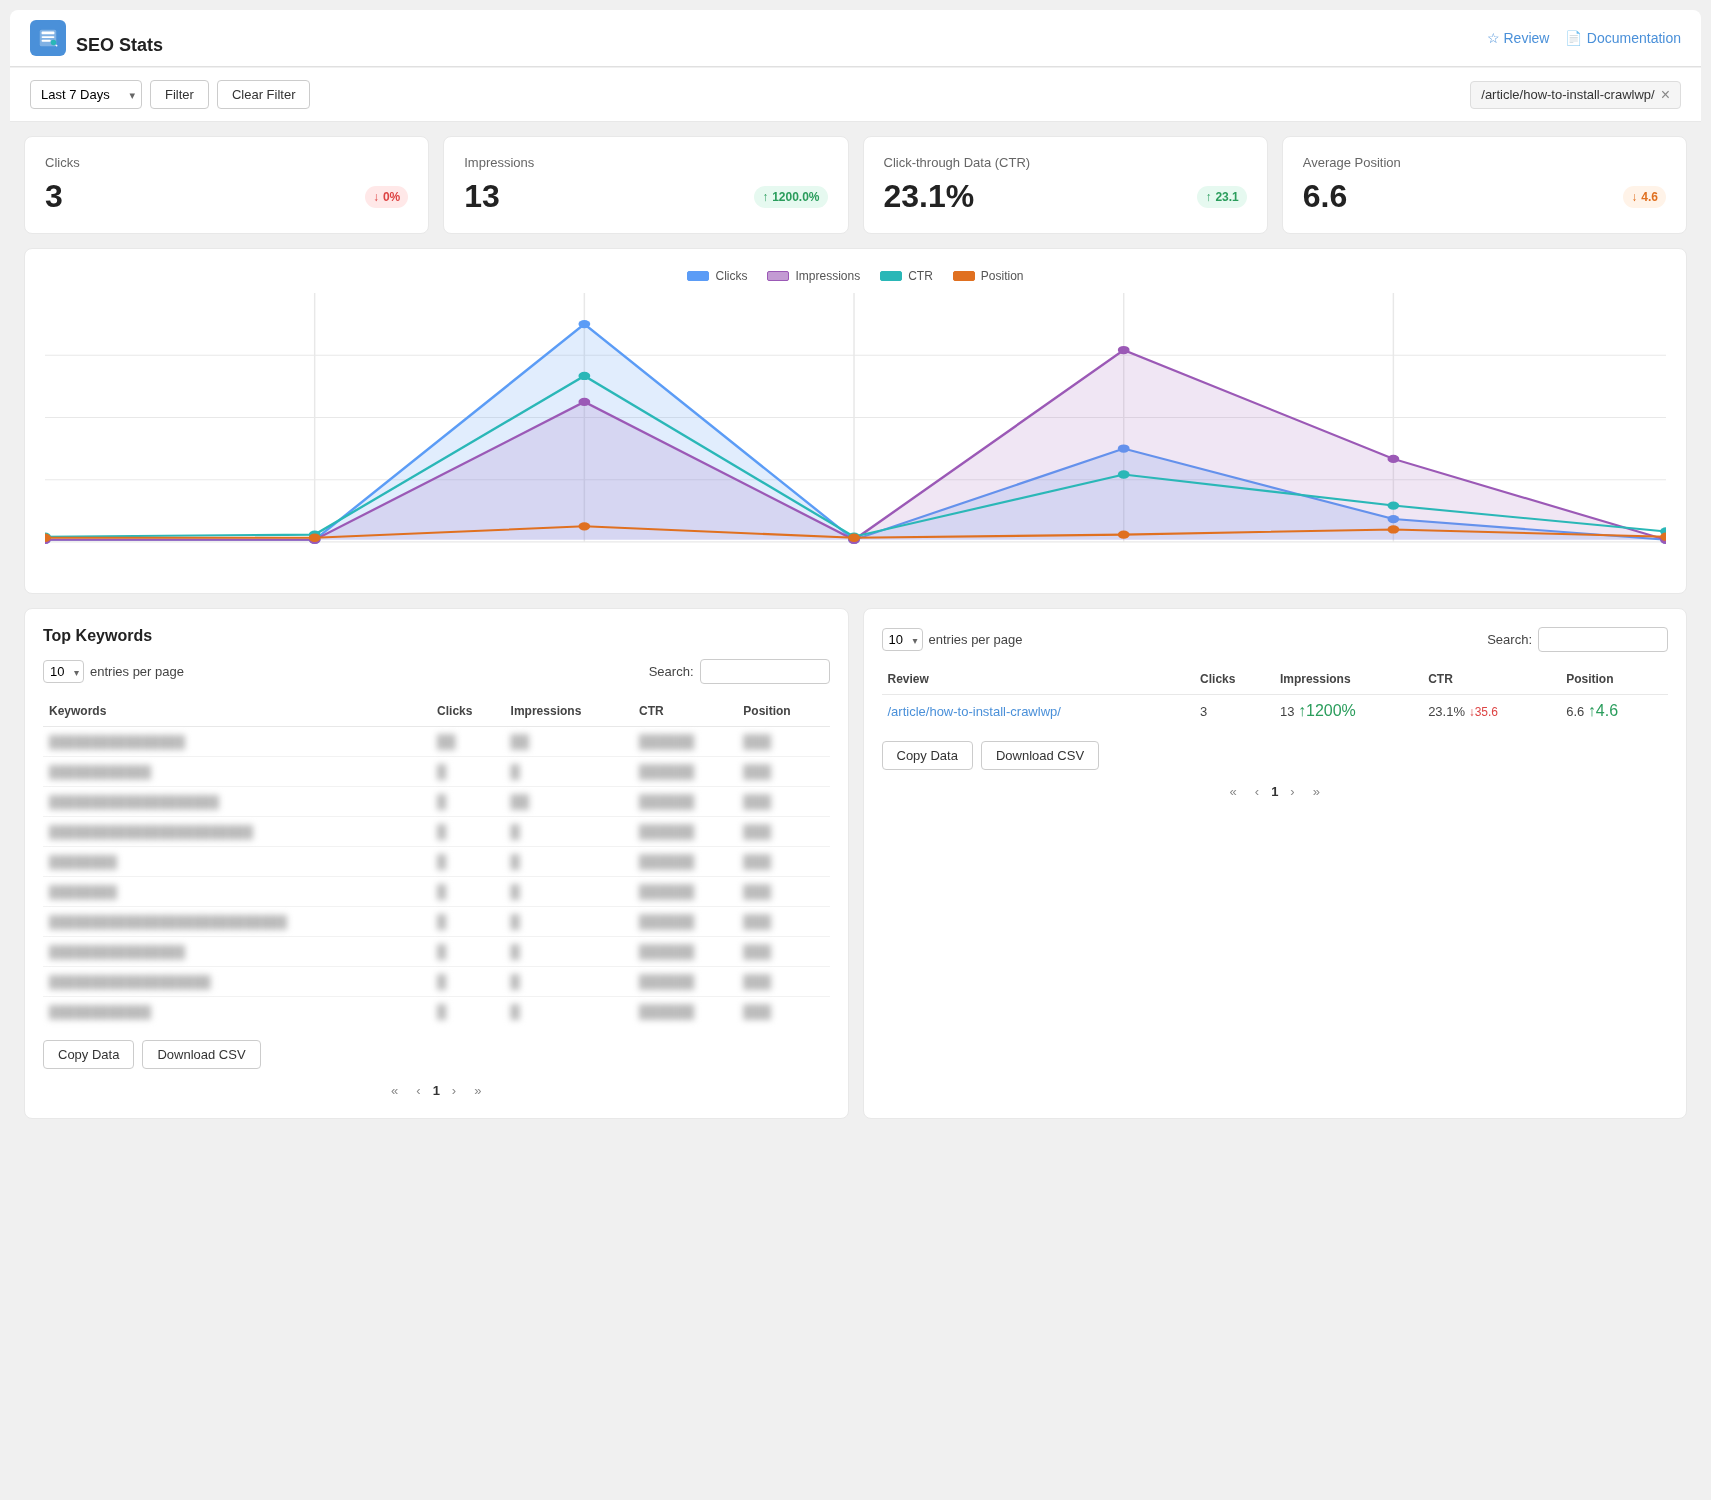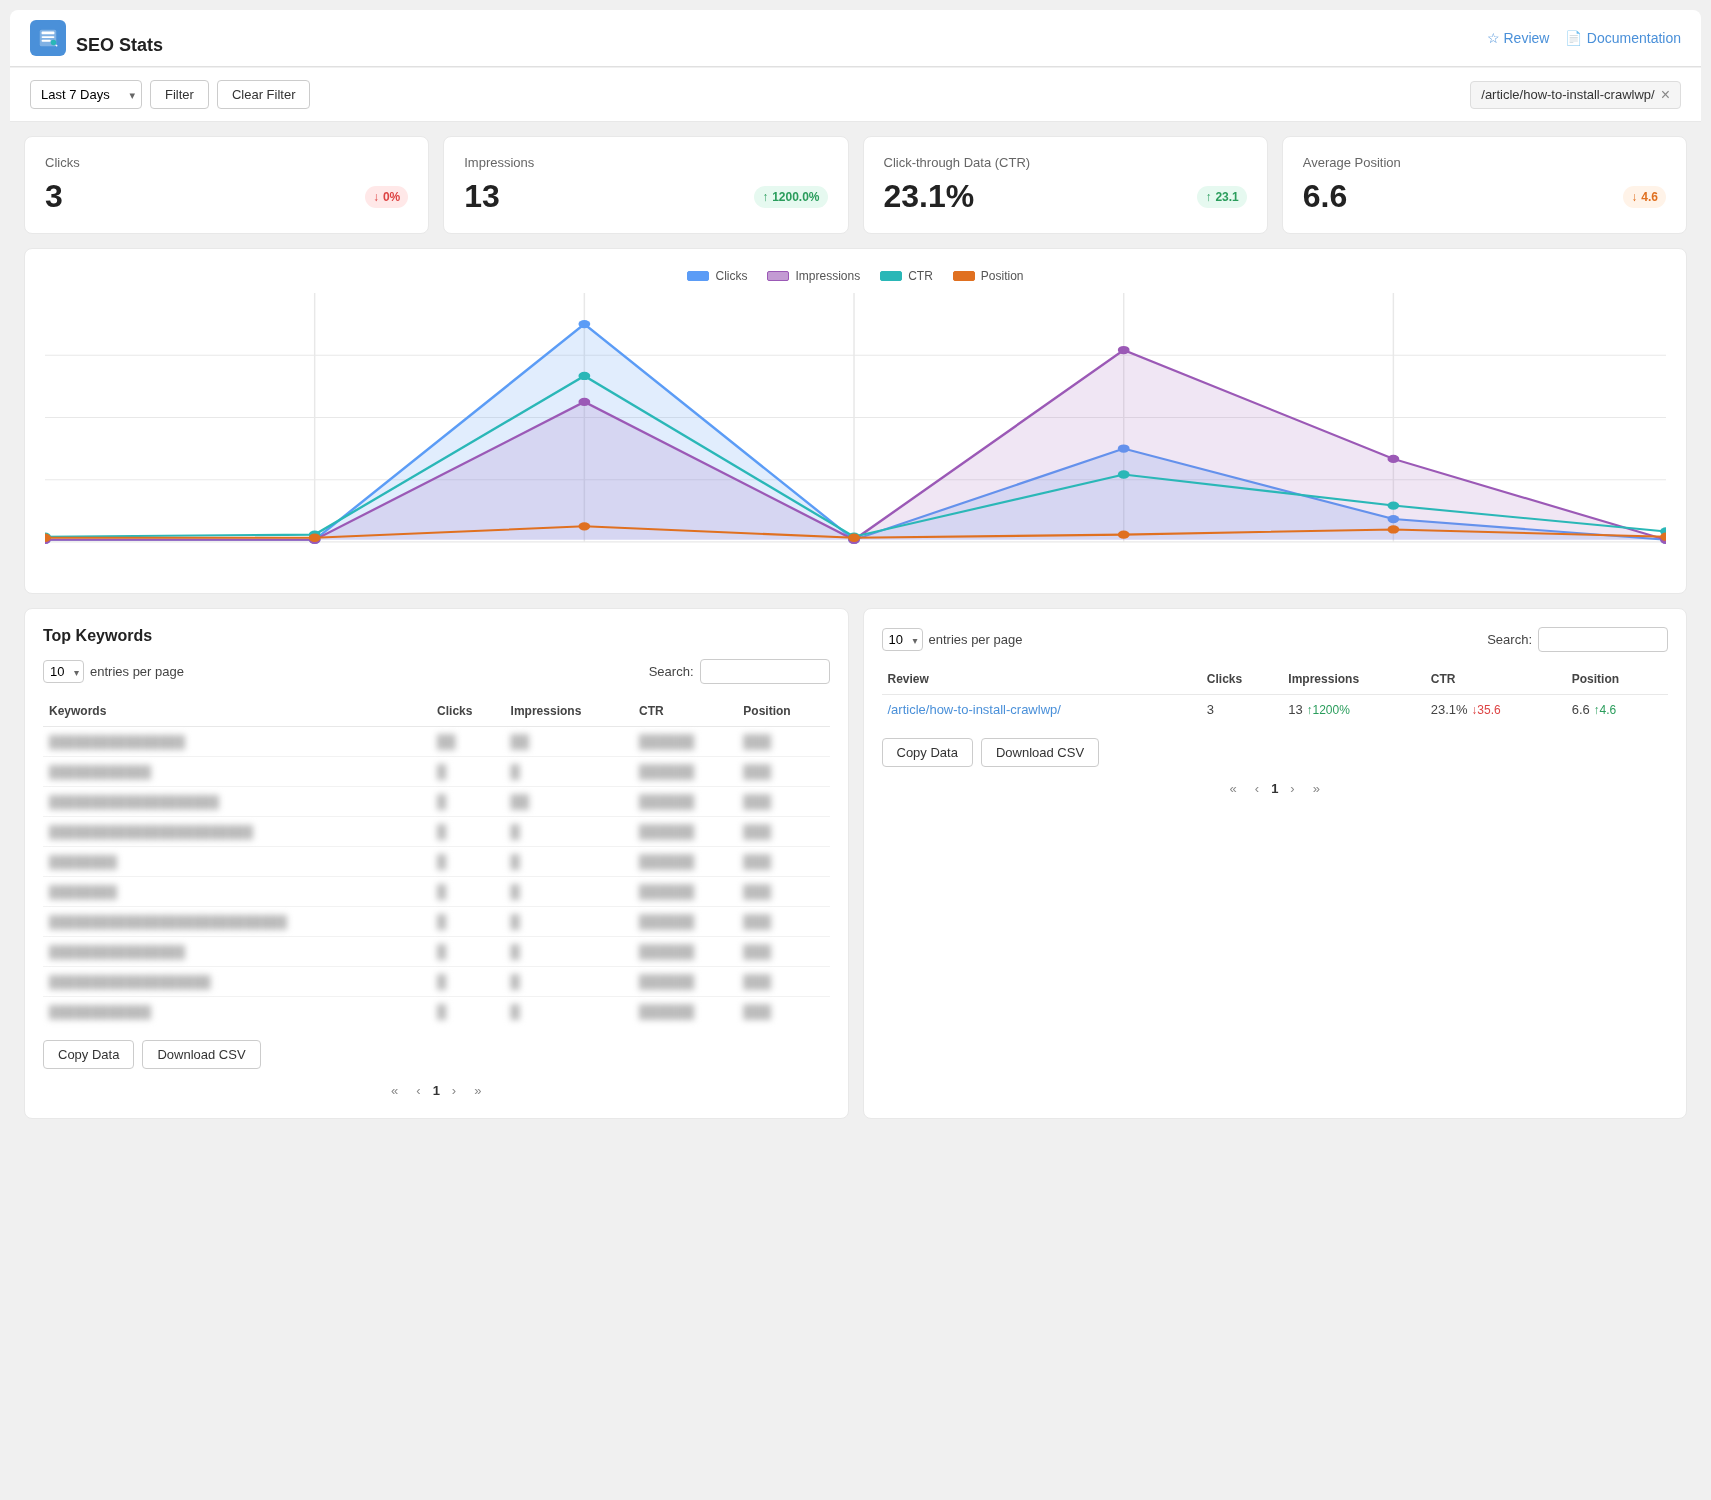--- a/index.html
+++ b/index.html
@@ -60,21 +60,21 @@
     .table th { text-align: left; font-weight: 600; color: #444; padding: 8px 6px; border-bottom: 1px solid #e8e8e8; font-size: 12px; }
     .table td { padding: 7px 6px; border-bottom: 1px solid #f2f2f2; color: #444; }
     .table tr:last-child td { border-bottom: none; }
     
     .pagination { display: flex; gap: 6px; align-items: center; justify-content: center; margin-top: 12px; font-size: 13px; color: #666; }
     .page-btn { cursor: pointer; padding: 2px 6px; color: #888; }
     .page-current { font-weight: 600; color: #333; }
     
     .action-buttons { display: flex; gap: 8px; margin-top: 14px; }
     
-    .change-up { color: #2a9d5c; font-size: 12px; }
+    .change-up { color: #2a9d5c; font-size: 16px; }
     .change-down { color: #d44; font-size: 12px; }
     
     .top-pages-page { color: #4a90d9; }
     .top-pages-row td { vertical-align: middle; }
     
     .select-sm { border: 1px solid #ccc; border-radius: 4px; padding: 3px 18px 3px 6px; font-size: 13px; background: #fff; appearance: none; cursor: pointer; }
     .select-sm-wrap { position: relative; display: inline-block; }
     .select-sm-wrap::after { content: '▾'; position: absolute; right: 5px; top: 50%; transform: translateY(-50%); pointer-events: none; font-size: 10px; color: #666; }
   </style>
 </head>

